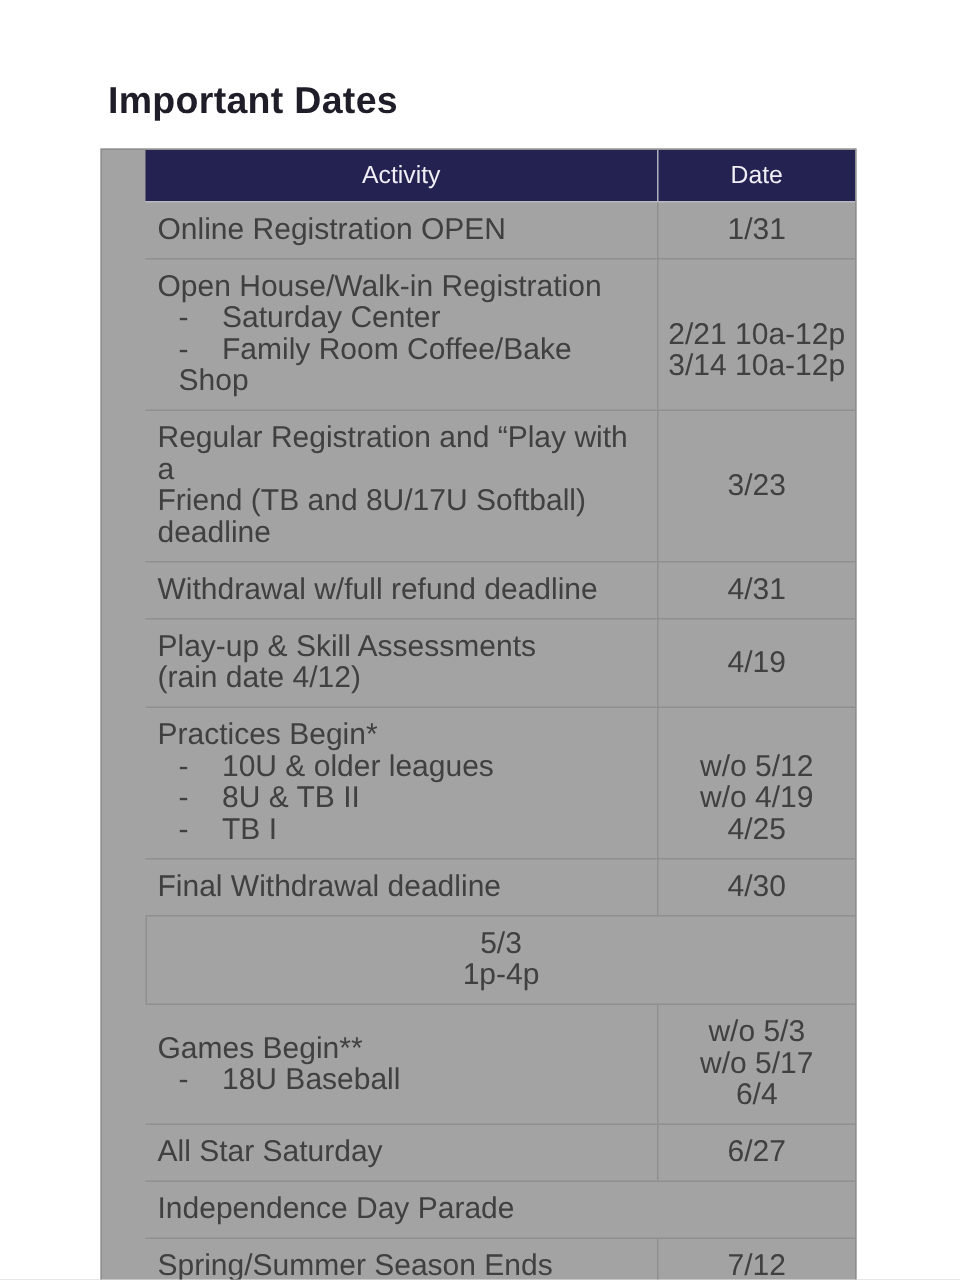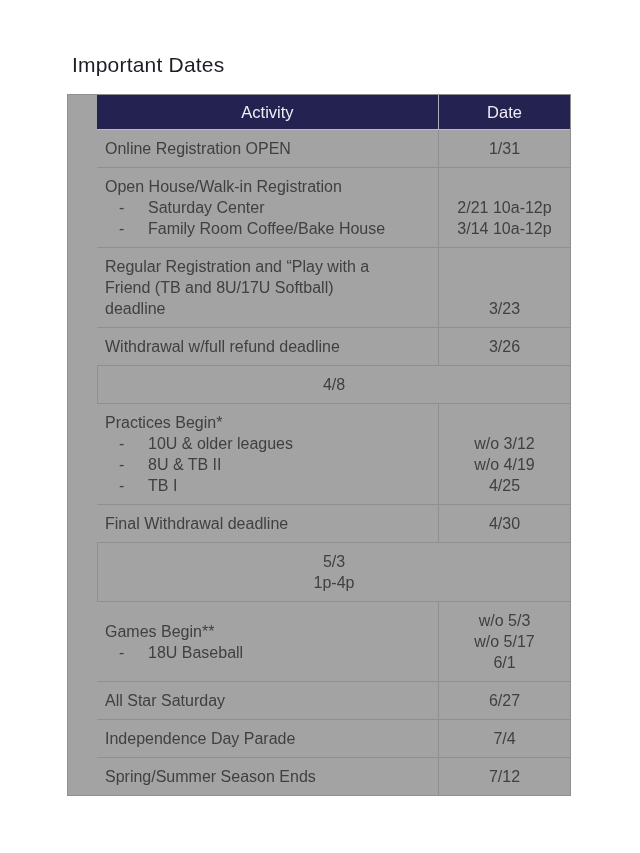--- a/index.html
+++ b/index.html
@@ -14,22 +14,22 @@
   html, body {
     margin: 0; padding: 0;
     width: 640px; height: 853px;
     background: var(--page-bg);
     font-family: "Liberation Sans", sans-serif;
     overflow: hidden;
   }
   .page { padding: 53px 0 0 67px; }
   .page-title {
     margin: 0 0 17px 5px;
-    font-size: 21px;
-    font-weight: 400;
+    font-size: 25px;
+    font-weight: 700;
     letter-spacing: 0.2px;
     color: var(--title-text);
   }
   .table {
     width: 504px;
     border: 1px solid var(--border);
     background: #a3a3a3;
     padding-left: 29px;
   }
   .thead {
@@ -58,24 +58,23 @@
     padding: 8px;
     color: var(--body-text);
   }
   .td.activity-cell { width: 341px; }
   .td.date-cell {
     flex: 1;
     border-left: 1px solid var(--border);
     align-items: center;
     text-align: center;
     padding: 8px 4px;
-    justify-content: flex-end;
   }
   .line {
-    font-size: 16px;
+    font-size: 20px;
     line-height: 21px;
     min-height: 21px;
     white-space: pre;
   }
   .td.activity-cell .line { white-space: normal; }
   .line.bullet { padding-left: 14px; }
   .dash { display: inline-block; width: 29px; }
 </style>
 </head>
 <body>
@@ -93,21 +92,21 @@
             <div class="line">Online Registration OPEN</div>
           </div>
           <div class="td date-cell">
             <div class="line">1/31</div>
           </div>
         </div>
         <div class="tr">
           <div class="td activity-cell">
             <div class="line">Open House/Walk-in Registration</div>
             <div class="line bullet"><div class="dash">-</div><span>Saturday Center</span></div>
-            <div class="line bullet"><div class="dash">-</div><span>Family Room Coffee/Bake House</span></div>
+            <div class="line bullet"><div class="dash">-</div><span>Family Room Coffee/Bake Shop</span></div>
           </div>
           <div class="td date-cell">
             <div class="line"></div>
             <div class="line">2/21 10a-12p</div>
             <div class="line">3/14 10a-12p</div>
           </div>
         </div>
         <div class="tr">
           <div class="td activity-cell">
             <div class="line">Regular Registration and “Play with a</div>
@@ -116,38 +115,42 @@
           </div>
           <div class="td date-cell">
             <div class="line">3/23</div>
           </div>
         </div>
         <div class="tr">
           <div class="td activity-cell">
             <div class="line">Withdrawal w/full refund deadline</div>
           </div>
           <div class="td date-cell">
-            <div class="line">3/26</div>
-          </div>
-        </div>
-        <div class="tr">
-          <div class="td date-cell">
-            <div class="line">4/8</div>
+            <div class="line">4/31</div>
+          </div>
+        </div>
+        <div class="tr">
+          <div class="td activity-cell">
+            <div class="line">Play-up &amp; Skill Assessments</div>
+            <div class="line">(rain date 4/12)</div>
+          </div>
+          <div class="td date-cell">
+            <div class="line">4/19</div>
           </div>
         </div>
         <div class="tr">
           <div class="td activity-cell">
             <div class="line">Practices Begin*</div>
             <div class="line bullet"><div class="dash">-</div><span>10U &amp; older leagues</span></div>
             <div class="line bullet"><div class="dash">-</div><span>8U &amp;  TB II</span></div>
             <div class="line bullet"><div class="dash">-</div><span>TB I</span></div>
           </div>
           <div class="td date-cell">
             <div class="line"></div>
-            <div class="line">w/o 3/12</div>
+            <div class="line">w/o 5/12</div>
             <div class="line">w/o 4/19</div>
             <div class="line">4/25</div>
           </div>
         </div>
         <div class="tr">
           <div class="td activity-cell">
             <div class="line">Final Withdrawal deadline</div>
           </div>
           <div class="td date-cell">
             <div class="line">4/30</div>
@@ -160,37 +163,34 @@
           </div>
         </div>
         <div class="tr">
           <div class="td activity-cell">
             <div class="line">Games Begin**</div>
             <div class="line bullet"><div class="dash">-</div><span>18U Baseball</span></div>
           </div>
           <div class="td date-cell">
             <div class="line">w/o 5/3</div>
             <div class="line">w/o 5/17</div>
-            <div class="line">6/1</div>
+            <div class="line">6/4</div>
           </div>
         </div>
         <div class="tr">
           <div class="td activity-cell">
             <div class="line">All Star Saturday</div>
           </div>
           <div class="td date-cell">
             <div class="line">6/27</div>
           </div>
         </div>
         <div class="tr">
           <div class="td activity-cell">
             <div class="line">Independence Day Parade</div>
-          </div>
-          <div class="td date-cell">
-            <div class="line">7/4</div>
           </div>
         </div>
         <div class="tr">
           <div class="td activity-cell">
             <div class="line">Spring/Summer Season Ends</div>
           </div>
           <div class="td date-cell">
             <div class="line">7/12</div>
           </div>
         </div>

